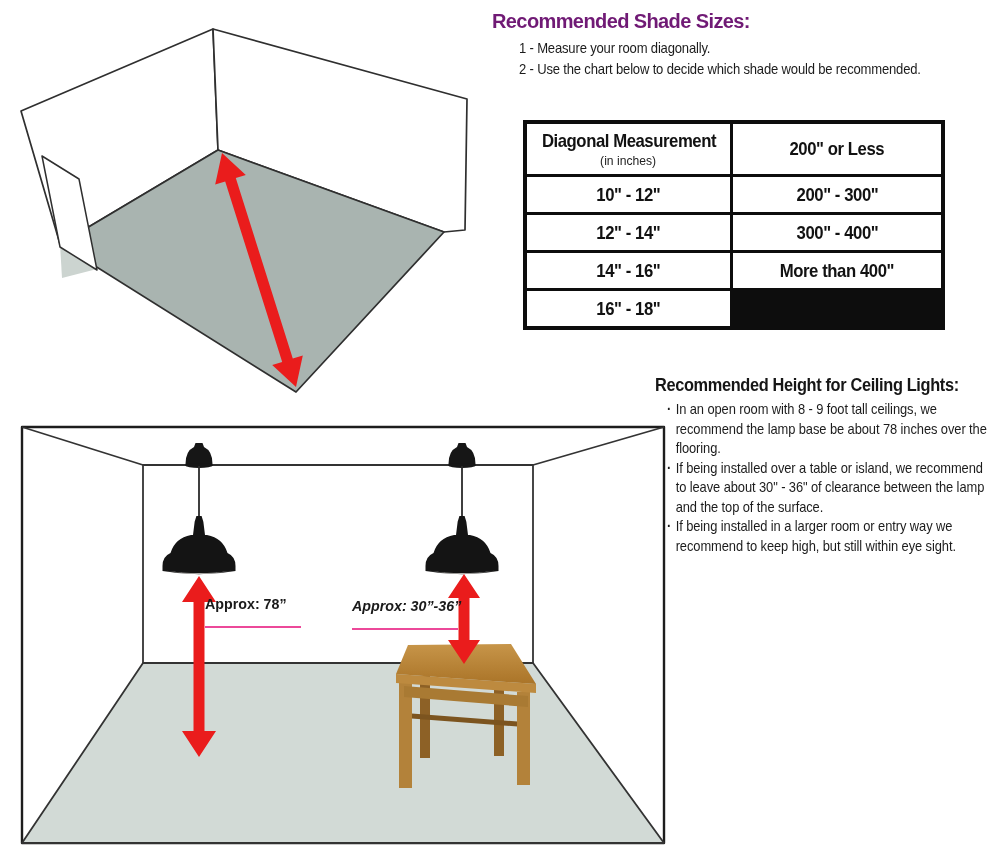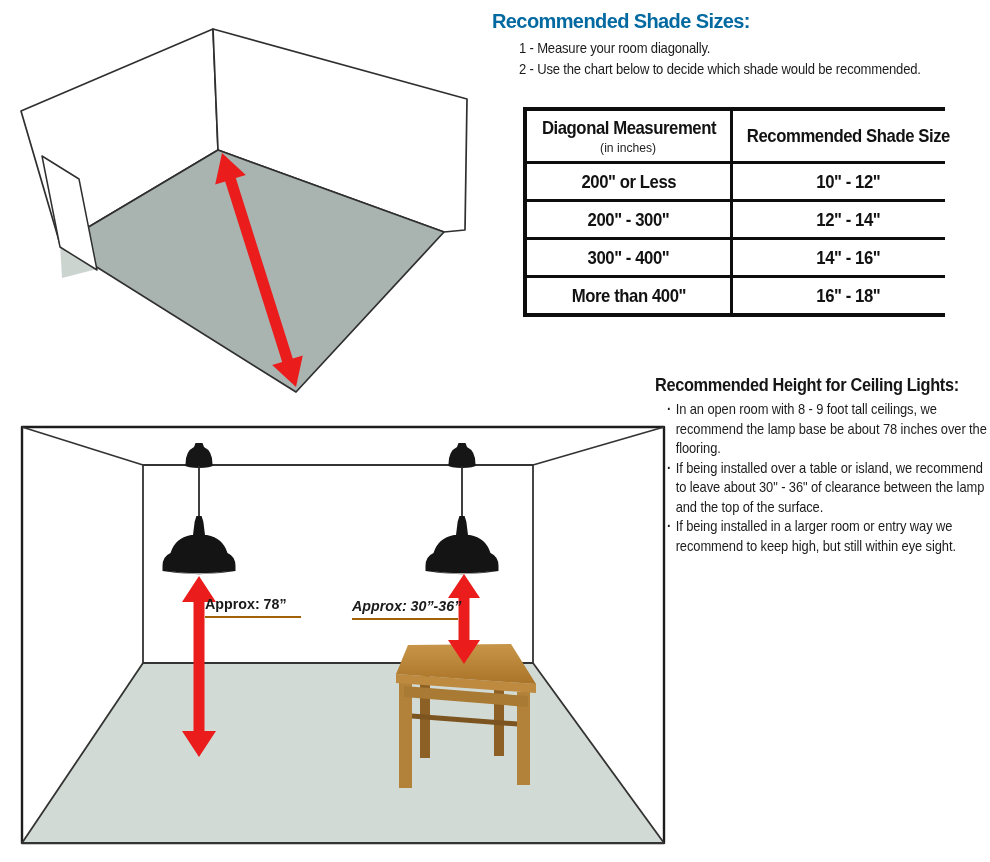--- a/index.html
+++ b/index.html
@@ -6,28 +6,28 @@
   .canvas {
     position:relative; width:990px; height:862px; background:#ffffff;
     font-family:"Liberation Sans", sans-serif; color:#111; overflow:hidden;
   }
   .art { position:absolute; left:0; top:0; width:990px; height:862px; }
 
   
   .shade-head { position:absolute; left:492px; top:10px; }
   .shade-head h1 {
     margin:0; font-size:20px; font-weight:bold; letter-spacing:-0.6px;
-    color:#0369a1; white-space:nowrap;
+    color:#701a75; white-space:nowrap;
   }
   .steps { margin:4px 0 0 27px; transform:scaleX(0.87); transform-origin:0 0; }
   .step { font-size:15px; line-height:21px; letter-spacing:-0.2px; white-space:nowrap; color:#1c1c1c; }
 
   
   .sizes-table {
-    position:absolute; left:523px; top:107px; width:422px; height:210px;
+    position:absolute; left:523px; top:120px; width:422px; height:210px;
     box-sizing:border-box; background:#0d0d0d; border:4px solid #0d0d0d;
     display:grid; grid-template-columns:203px 1fr; grid-template-rows:50px 1fr 1fr 1fr 1fr;
     gap:3px;
   }
   .cell {
     background:#ffffff; display:flex; flex-direction:column;
     align-items:center; justify-content:center; text-align:center;
   }
   .cell .big {
     font-size:19px; font-weight:bold; letter-spacing:-0.5px; color:#121212;
@@ -47,21 +47,21 @@
     margin:0; font-size:19px; font-weight:bold; letter-spacing:-0.4px;
     color:#161616; white-space:nowrap;
   }
   .bullets { margin:3px 0 0 14px; }
   .bullet { display:flex; font-size:15px; line-height:19.5px; letter-spacing:-0.1px; color:#1c1c1c; }
   .bullet .dot { width:10px; flex:0 0 10px; font-weight:bold; }
   .bullet .btxt { flex:1; }
 
   
   .approx-label {
-    position:absolute; border-bottom:2px solid #a16207; padding-bottom:3px;
+    position:absolute; border-bottom:2px solid #ec4899; padding-bottom:13px;
     font-size:15.5px; font-weight:bold; color:#1a1a1a; white-space:nowrap;
   }
   .approx-label span { display:inline-block; transform:scaleX(0.92); transform-origin:0 100%; }
   .label-78   { left:205px; top:595px; width:96px; }
   .label-3036 { left:352px; top:597px; width:106px;font-style:italic; }
 </style>
 </head>
 <body>
 
 <div class="canvas">
@@ -123,23 +123,20 @@
       <div class="step">1 - Measure your room diagonally.</div>
       <div class="step">2 - Use the chart below to decide which shade would be recommended.</div>
     </div>
   </div>
 
   <div class="sizes-table">
     <div class="cell">
       <div class="big">Diagonal Measurement</div>
       <div class="small">(in inches)</div>
     </div>
-    <div class="cell">
-      <div class="big">Recommended Shade Size</div>
-    </div>
 
     <div class="cell">
         <div class="big">200" or Less</div>
       </div>
     <div class="cell">
         <div class="big">10" - 12"</div>
       </div>
 
     <div class="cell">
         <div class="big">200" - 300"</div>

